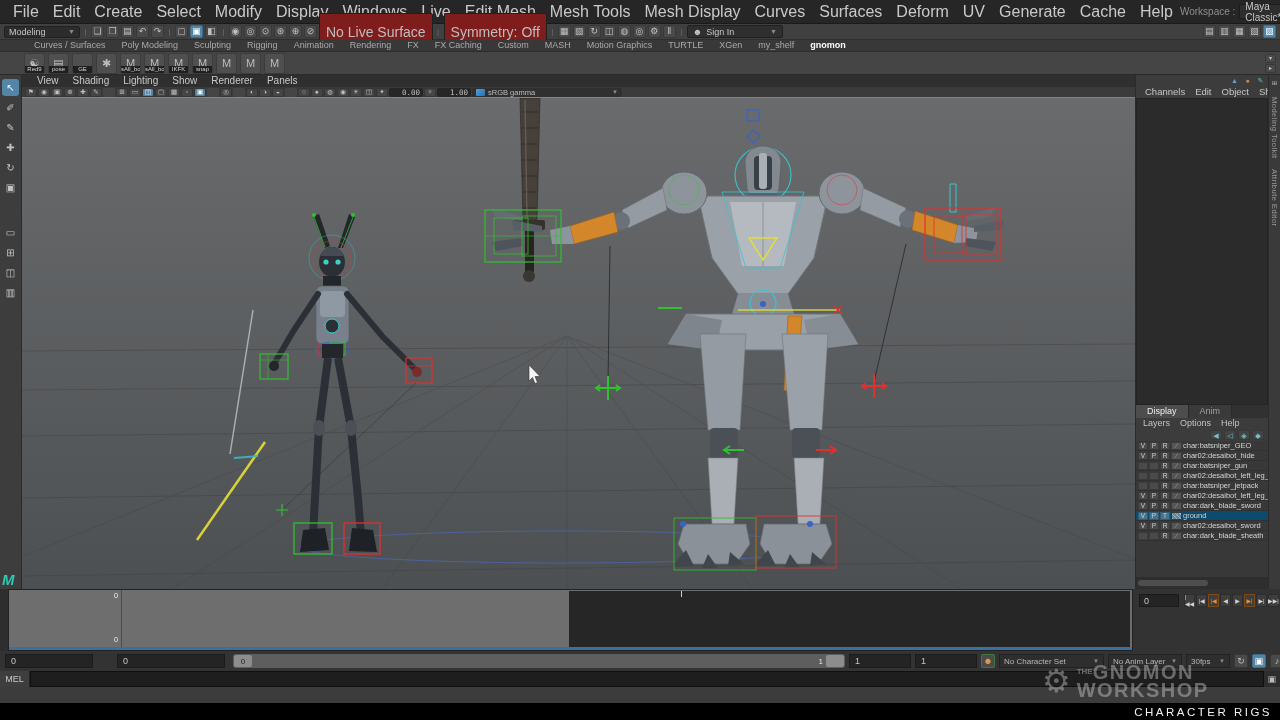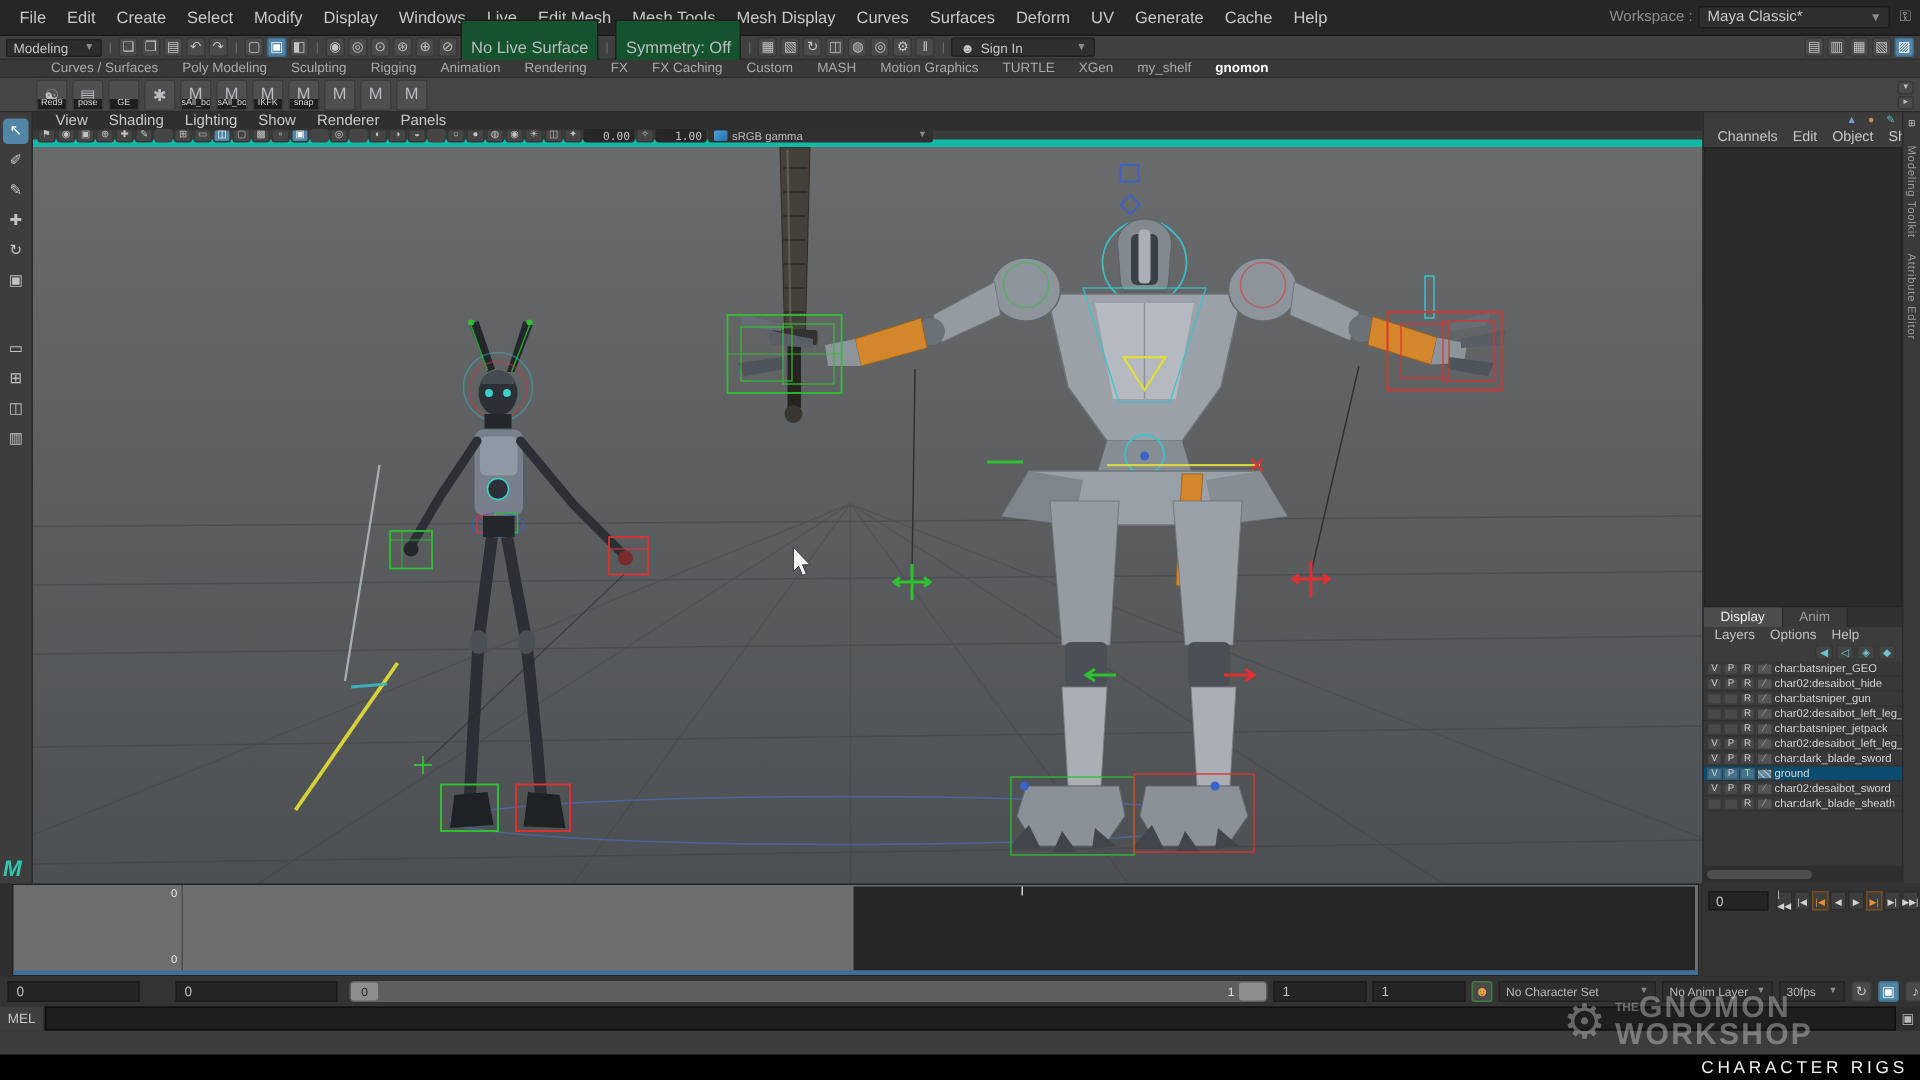--- a/index.html
+++ b/index.html
@@ -2,35 +2,35 @@
 <html><head>
 <meta charset="utf-8">
 <style>
 *{box-sizing:border-box;margin:0;padding:0}
 body{background:#000;font-family:"Liberation Sans",sans-serif}
 .app{position:relative;width:1280px;height:720px;background:#3c3c3c;overflow:hidden;color:#ccc}
 .band{position:absolute;left:0;right:0}
 
 
 #menubar{top:0;height:24px;background:#262626;border-bottom:1px solid #1a1a1a;display:flex;align-items:center;padding:0 6px}
-.menu-item{font-size:11px;color:#c9c9c9;padding:0 7px;cursor:default;white-space:nowrap}
+.menu-item{font-size:16px;color:#c9c9c9;padding:0 7px;cursor:default;white-space:nowrap}
 .ws-label{margin-left:auto;font-size:10px;color:#8f8f8f;padding-right:4px;white-space:nowrap}
 .ws-select{width:128px;height:15px;background:#2e2e2e;border:1px solid #1c1c1c;color:#c8c8c8;font-size:10px;display:flex;align-items:center;padding:0 5px;border-radius:2px}
 .ws-select .car{margin-left:auto;color:#8a8a8a;font-size:8px}
 .lock-icon{margin-left:6px;font-size:10px;color:#b0b0b0}
 
 
 #statusline{top:24px;height:16px;background:#404040;border-bottom:1px solid #2e2e2e;display:flex;align-items:center;padding:0 4px;gap:2px}
-.sl-drop{width:64px;height:12px;background:#2c2c2c;border:1px solid #202020;font-size:9px;color:#c6c6c6;display:flex;align-items:center;padding:0 4px;border-radius:2px;flex:none}
+.sl-drop{width:76px;height:12px;background:#2c2c2c;border:1px solid #202020;font-size:9px;color:#c6c6c6;display:flex;align-items:center;padding:0 4px;border-radius:2px;flex:none}
 .sl-drop .car{margin-left:auto;font-size:7px;color:#8a8a8a}
 .sep{width:7px;color:#6e6e6e;font-size:8px;text-align:center;flex:none}
 .icon{width:13px;height:13px;flex:none;display:flex;align-items:center;justify-content:center;font-size:9px;color:#c2c2c2;background:#4a4a4a;border:1px solid #383838;border-radius:2px;cursor:default;line-height:1}
 .icon.active{background:#5285a6;border-color:#3c6b8a;color:#fff}
 .icon.sep{width:2px;background:#333;border:none;height:11px}
-.sl-field{height:12px;background:#14532d;border:1px solid #202020;color:#bdbdbd;font-size:11px;display:flex;align-items:center;padding:18px 6px;border-radius:2px;flex:none;white-space:nowrap}
+.sl-field{height:12px;background:#7f1d1d;border:1px solid #202020;color:#bdbdbd;font-size:14px;display:flex;align-items:center;padding:18px 6px;border-radius:2px;flex:none;white-space:nowrap}
 .signin{height:13px;background:#2f2f2f;border:1px solid #202020;border-radius:2px;display:flex;align-items:center;gap:4px;font-size:9px;color:#c6c6c6;padding:0 5px;width:96px;flex:none}
 .signin .car{margin-left:auto;font-size:7px;color:#8a8a8a}
 .sl-right{margin-left:auto;display:flex;gap:2px}
 
 
 #shelftabs{top:40px;height:12px;background:#383838;border-bottom:1px solid #2c2c2c;display:flex;align-items:flex-end;padding-left:26px}
 .shelf-tab{font-size:9px;color:#a9a9a9;padding:0 8px;line-height:12px;white-space:nowrap}
 .shelf-tab.active{color:#fff;font-weight:bold}
 #shelfrow{top:52px;height:23px;background:#454545;border-bottom:1px solid #2a2a2a;display:flex;align-items:center;gap:3px;padding-left:24px}
 .shelf-item{position:relative;width:21px;height:21px;background:#4f4f4f;border:1px solid #3c3c3c;border-radius:2px;display:flex;align-items:center;justify-content:center;font-size:11px;color:#b9bdc1;flex:none;overflow:hidden}
@@ -42,21 +42,21 @@
 #toolbox{position:absolute;left:0;top:75px;width:22px;height:514px;background:#3d3d3d;border-right:1px solid #2b2b2b;display:flex;flex-direction:column;align-items:center;padding-top:4px;gap:3px}
 #toolbox .icon{width:17px;height:17px;font-size:10px;background:transparent;border:none}
 #toolbox .icon.active{background:#5285a6;border-radius:3px}
 .tb-gap{height:22px}
 #maya-logo{position:absolute;left:2px;bottom:1px;color:#2fc8b4;font-weight:bold;font-size:15px;font-style:italic}
 
 
 #vp{position:absolute;left:22px;top:75px;width:1113px;height:514px;background:#333}
 #vp-menus{height:12px;background:#2f2f2f;display:flex;padding-left:8px}
 #vp-menus span{font-size:10px;color:#c8c8c8;padding:0 7px;line-height:12px}
-#vp-toolbar{height:11px;background:#3b3b3b;border-bottom:5px solid #14b8a6;display:flex;align-items:center;gap:1px;padding:0 3px}
+#vp-toolbar{height:11px;background:#3b3b3b;border-bottom:1px solid #14b8a6;display:flex;align-items:center;gap:1px;padding:0 3px}
 #vp-toolbar .icon{width:12px;height:9px;font-size:6.5px;background:#454545;border-color:#363636}
 #vp-toolbar .icon.active{background:#5285a6}
 .num-field{width:34px;height:9px;background:#262626;color:#c0c0c0;font-size:7.5px;display:flex;align-items:center;justify-content:flex-end;padding:0 3px;border-radius:2px;font-family:"DejaVu Sans Mono",monospace;flex:none}
 .cs-drop{height:9px;background:#303030;display:flex;align-items:center;font-size:7.5px;color:#bdbdbd;padding:0 4px;gap:3px;width:150px;flex:none;border-radius:2px}
 .cs-swatch{width:9px;height:7px;background:linear-gradient(135deg,#4aa3e0,#2b6ea8);border-radius:1px}
 .cs-drop .car{margin-left:auto;font-size:6px;color:#8a8a8a}
 #scene{position:absolute;left:0;top:23px;width:1113px;height:491px;display:block}
 
 
 #rightpanel{position:absolute;left:1135px;top:75px;width:133px;height:514px;background:#3c3c3c;border-left:1px solid #2b2b2b;display:flex;flex-direction:column}

